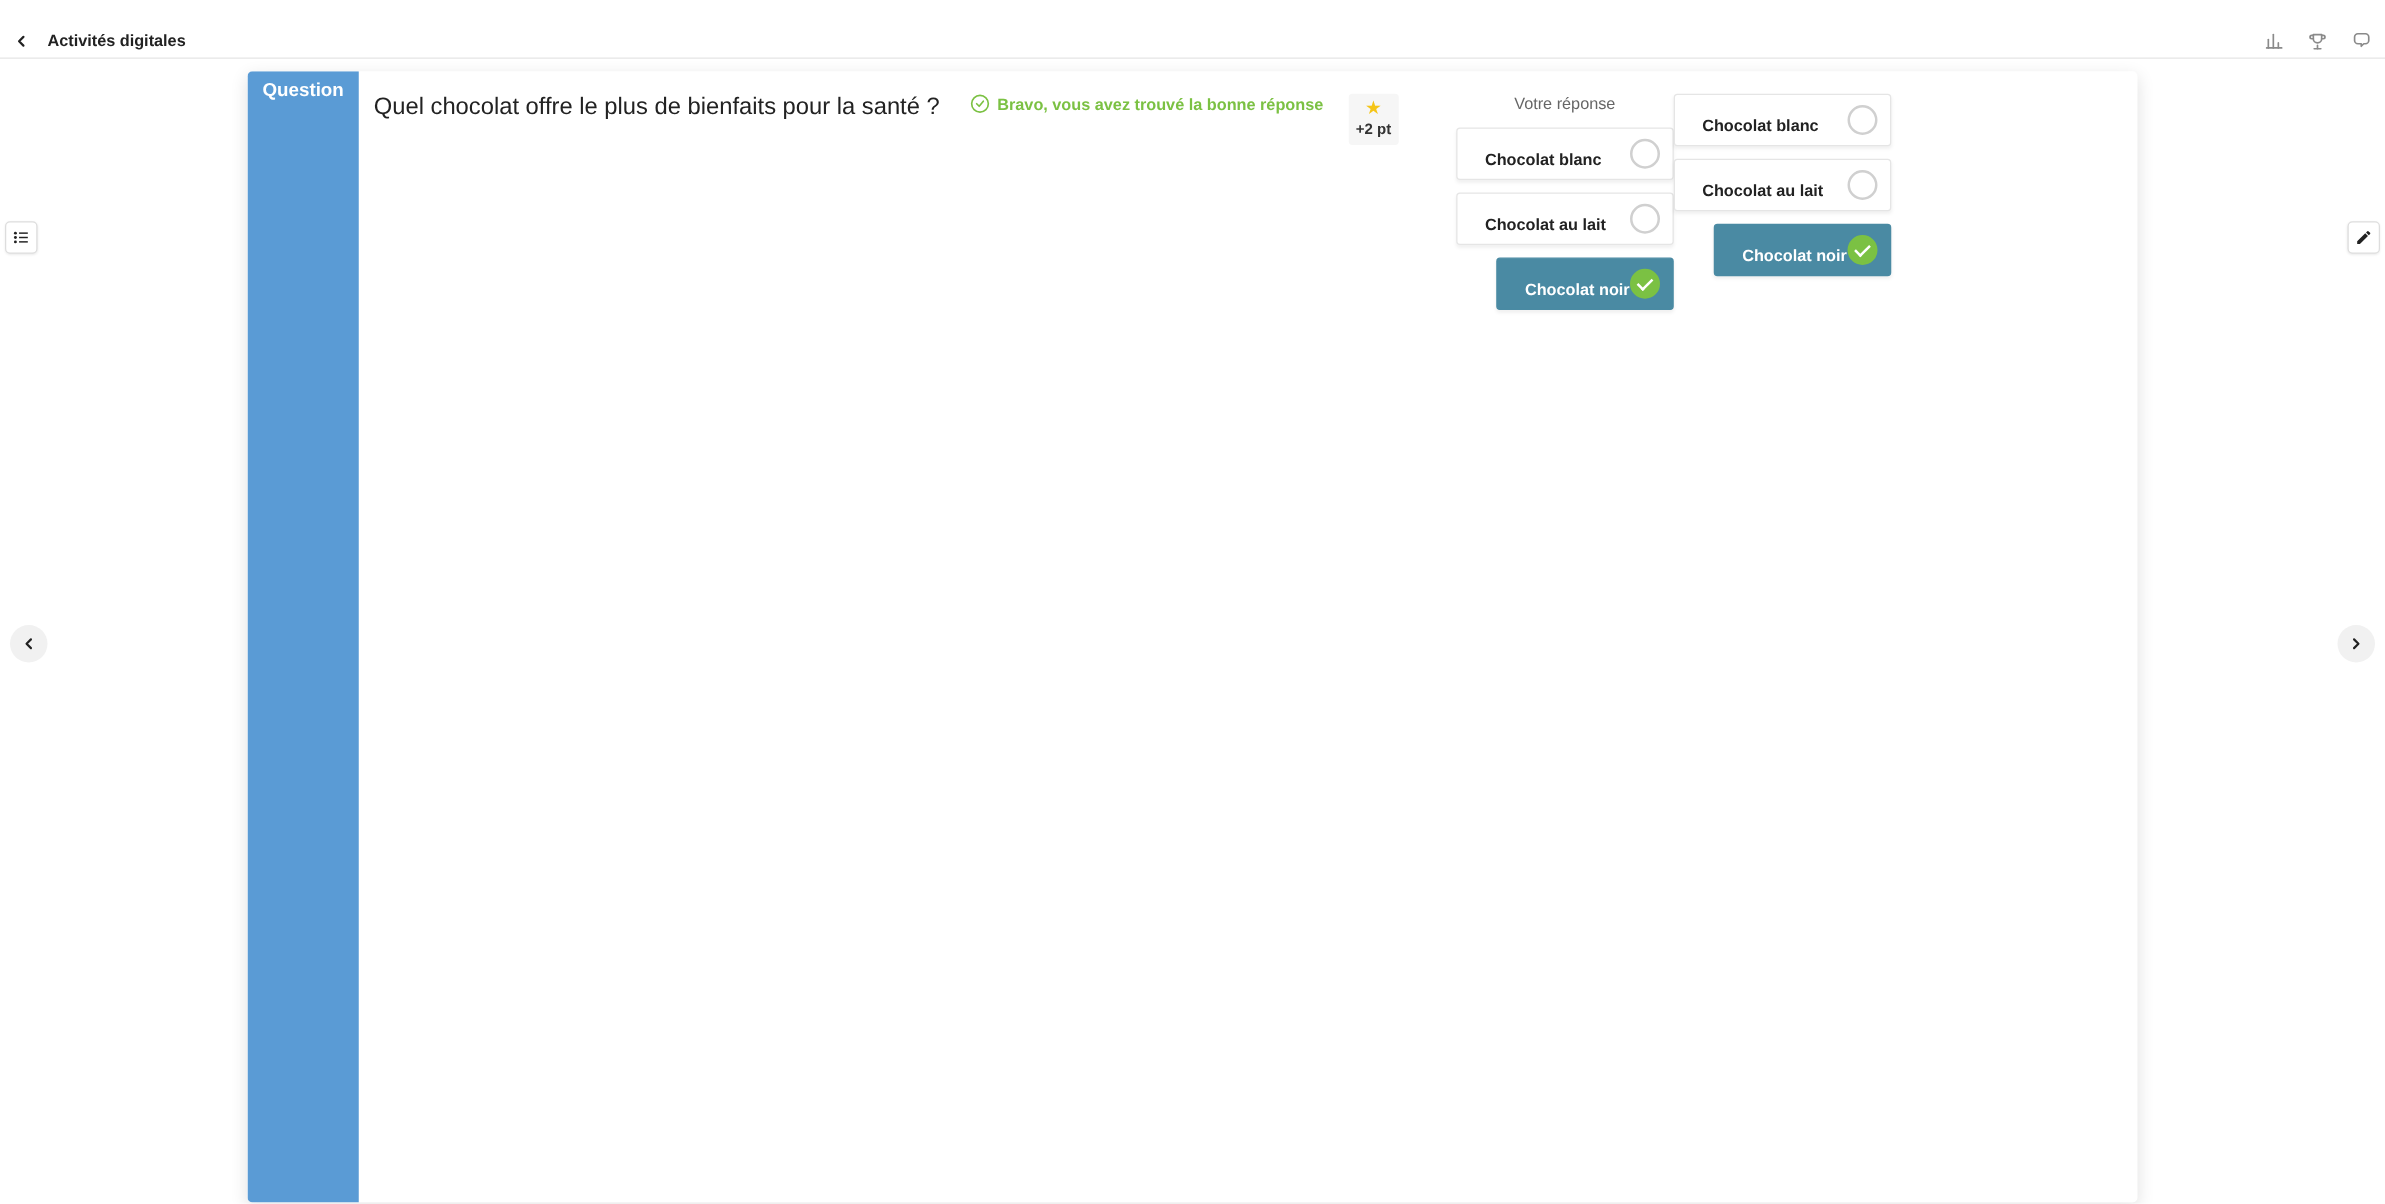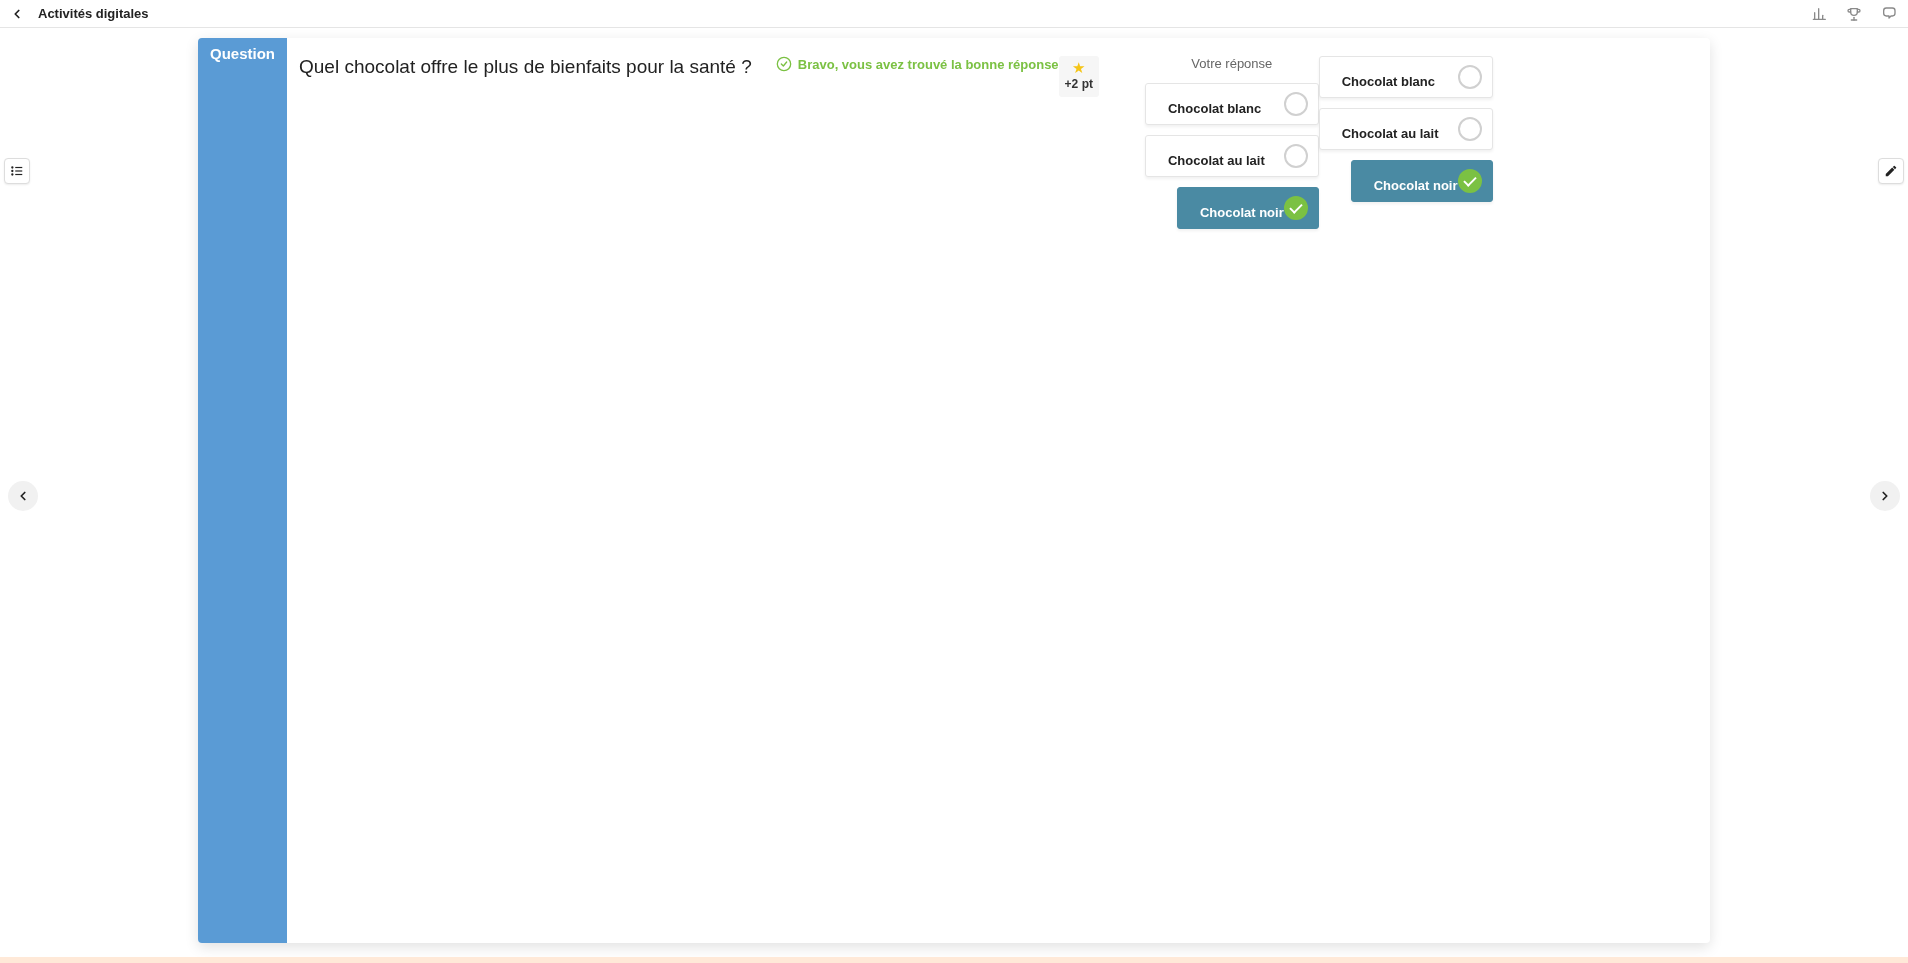--- a/index.html
+++ b/index.html
@@ -6,20 +6,21 @@
   html, body { height: 100%; font-family: "Segoe UI", Arial, sans-serif; background: #fff; color: #222; }
   
   
   .topbar {
     display: flex;
     align-items: center;
     justify-content: space-between;
     height: 28px;
     padding: 0 10px;
     border-bottom: 1px solid #e5e5e5;
+    margin-top: 19px;
   }
   .topbar-left { display: flex; align-items: center; gap: 14px; }
   .topbar-back { cursor: pointer; display: flex; align-items: center; }
   .topbar-title { font-size: 13px; font-weight: 600; color: #222; }
   .topbar-right { display: flex; align-items: center; gap: 18px; color: #8a8a8a; }
   .topbar-right .ticon { cursor: pointer; display:flex; align-items:center; }
   .topbar-right svg { stroke: #8a8a8a; fill: none; }
 
   
   .stage {
@@ -95,20 +96,21 @@
     padding: 18px 12px 10px 12px;
     color: #222;
     font-size: 19px;
   }
 
   .feedback-row {
     display: flex;
     align-items: flex-start;
     justify-content: space-between;
     padding: 18px 12px 4px 12px;
+    gap: 20px;
   }
   .feedback-left {
     display: flex;
     align-items: center;
     gap: 6px;
     color: #7bc143;
     font-weight: 600;
     font-size: 13px;
   }
   .feedback-left svg { stroke: #7bc143; }

